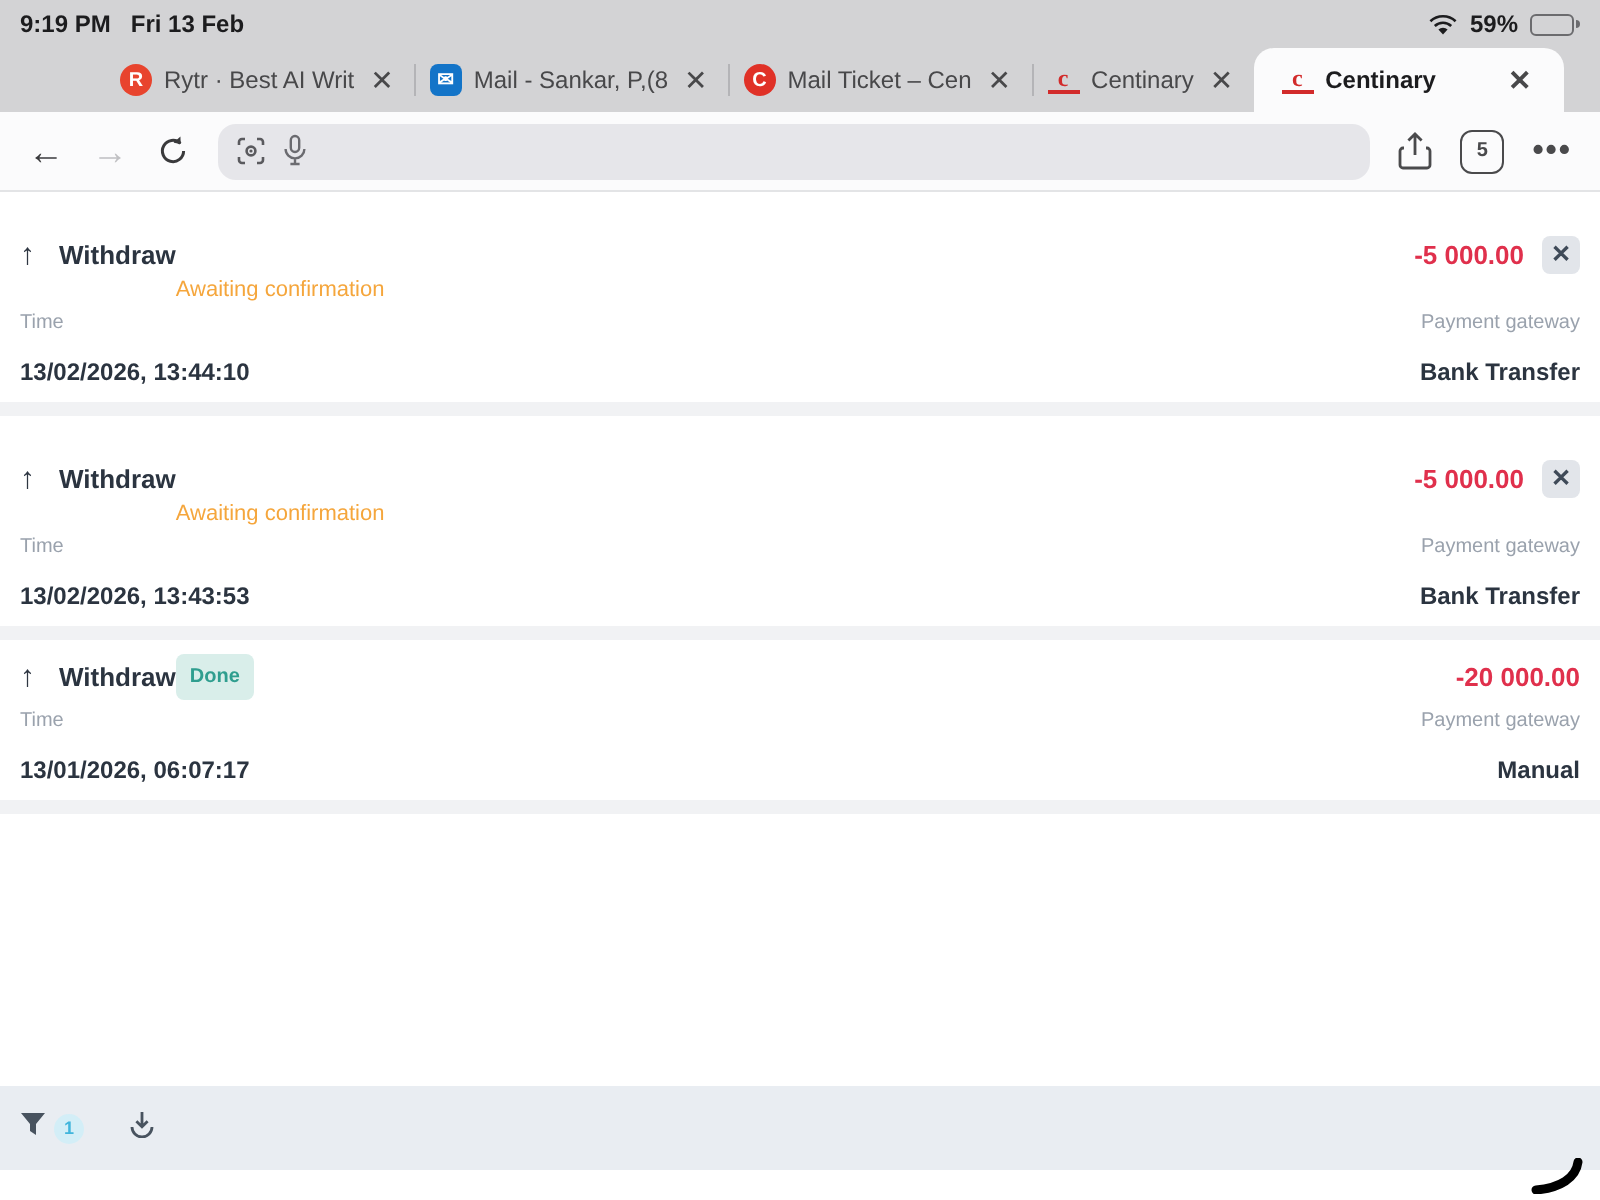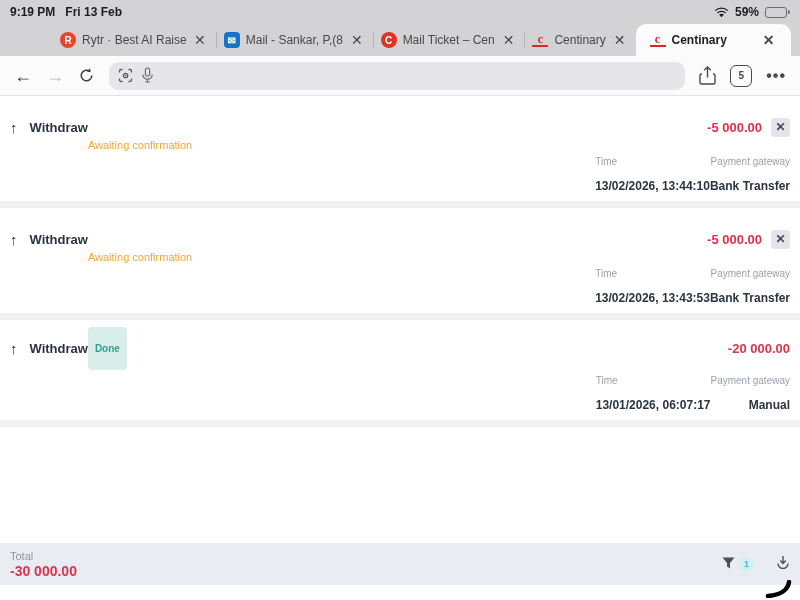--- a/index.html
+++ b/index.html
@@ -81,31 +81,31 @@
 
   
   .content { flex:1; background:#fff; overflow:hidden; }
   .txn-row { background:#fff; padding:7px 10px 8px 10px; border-bottom:7px solid #f1f2f4; }
   .txn-top { display:flex; align-items:center; }
   .txn-arrow { font-size:15px; font-weight:700; color:#2e3642; margin-right:12px; }
   .txn-type { font-size:13px; font-weight:700; color:#2b3440; }
   .txn-status-pending { font-size:11px; color:#f5a63c;margin-top:36px; }
   .txn-status-done {
     font-size:10px; color:#2f9e8f; background:#d9eeea;
-    padding:16px 7px; border-radius:4px; font-weight:600;
+    padding:6px 7px; border-radius:4px; font-weight:600;
   }
   .txn-spacer { flex:1; }
   .txn-amount { font-size:13px; font-weight:700; color:#e0304c; }
   .txn-amount.pad-right { }
   .txn-close {
     width:19px; height:19px; margin-left:9px; border-radius:4px;
     background:#e2e5ea; color:#3f4a58; font-size:12px; font-weight:700;
     display:flex; align-items:center; justify-content:center;
   }
-  .txn-bottom { display:flex; justify-content:flex-end; margin-top:5px; }
+  .txn-bottom { display:flex; justify-content:space-between; margin-top:5px; }
   .meta-label { font-size:10px; color:#9aa2ad; }
   .meta-value { font-size:12px; font-weight:700; color:#2b3440; margin-top:12px; }
   .meta-right { text-align:right; }
 
   
   .footer-bar {
     flex:0 0 auto; height:42px; background:#e9edf2;
     display:flex; align-items:center; justify-content:space-between;
     padding:0 10px;
   }
@@ -144,21 +144,21 @@
     <span class="battery">
       <span class="battery-body"><span class="battery-fill"></span></span>
       <span class="battery-nub"></span>
     </span>
   </div>
 </div>
 
 <div class="tab-strip">
   <div class="tab inactive">
     <span class="favicon fav-rytr">R</span>
-    <span class="tab-title">Rytr · Best AI Raise</span>
+    <span class="tab-title">Rytr · Best AI Writ</span>
     <span class="tab-close">✕</span>
   </div>
   <div class="tab inactive">
     <span class="favicon fav-outlook">✉</span>
     <span class="tab-title">Mail - Sankar, P,(8</span>
     <span class="tab-close">✕</span>
   </div>
   <div class="tab inactive">
     <span class="favicon fav-ticket">C</span>
     <span class="tab-title">Mail Ticket – Cen</span>
@@ -271,24 +271,20 @@
       <div class="meta-right">
         <div class="meta-label">Payment gateway</div>
         <div class="meta-value">Manual</div>
       </div>
     </div>
   </div>
 
 </div>
 
 <div class="footer-bar">
-  <div>
-    <div class="total-label">Total</div>
-    <div class="total-value">-30 000.00</div>
-  </div>
   <div class="footer-icons">
     <div class="filter-wrap">
       <span>
         <svg width="13" height="12" viewBox="0 0 13 12">
           <path d="M0.5 0.5 h12 L8 6 v5.5 L5 9.5 V6 Z" fill="#48535f"></path>
         </svg>
       </span>
       <span class="filter-badge">1</span>
     </div>
     <span class="dl-icon">

